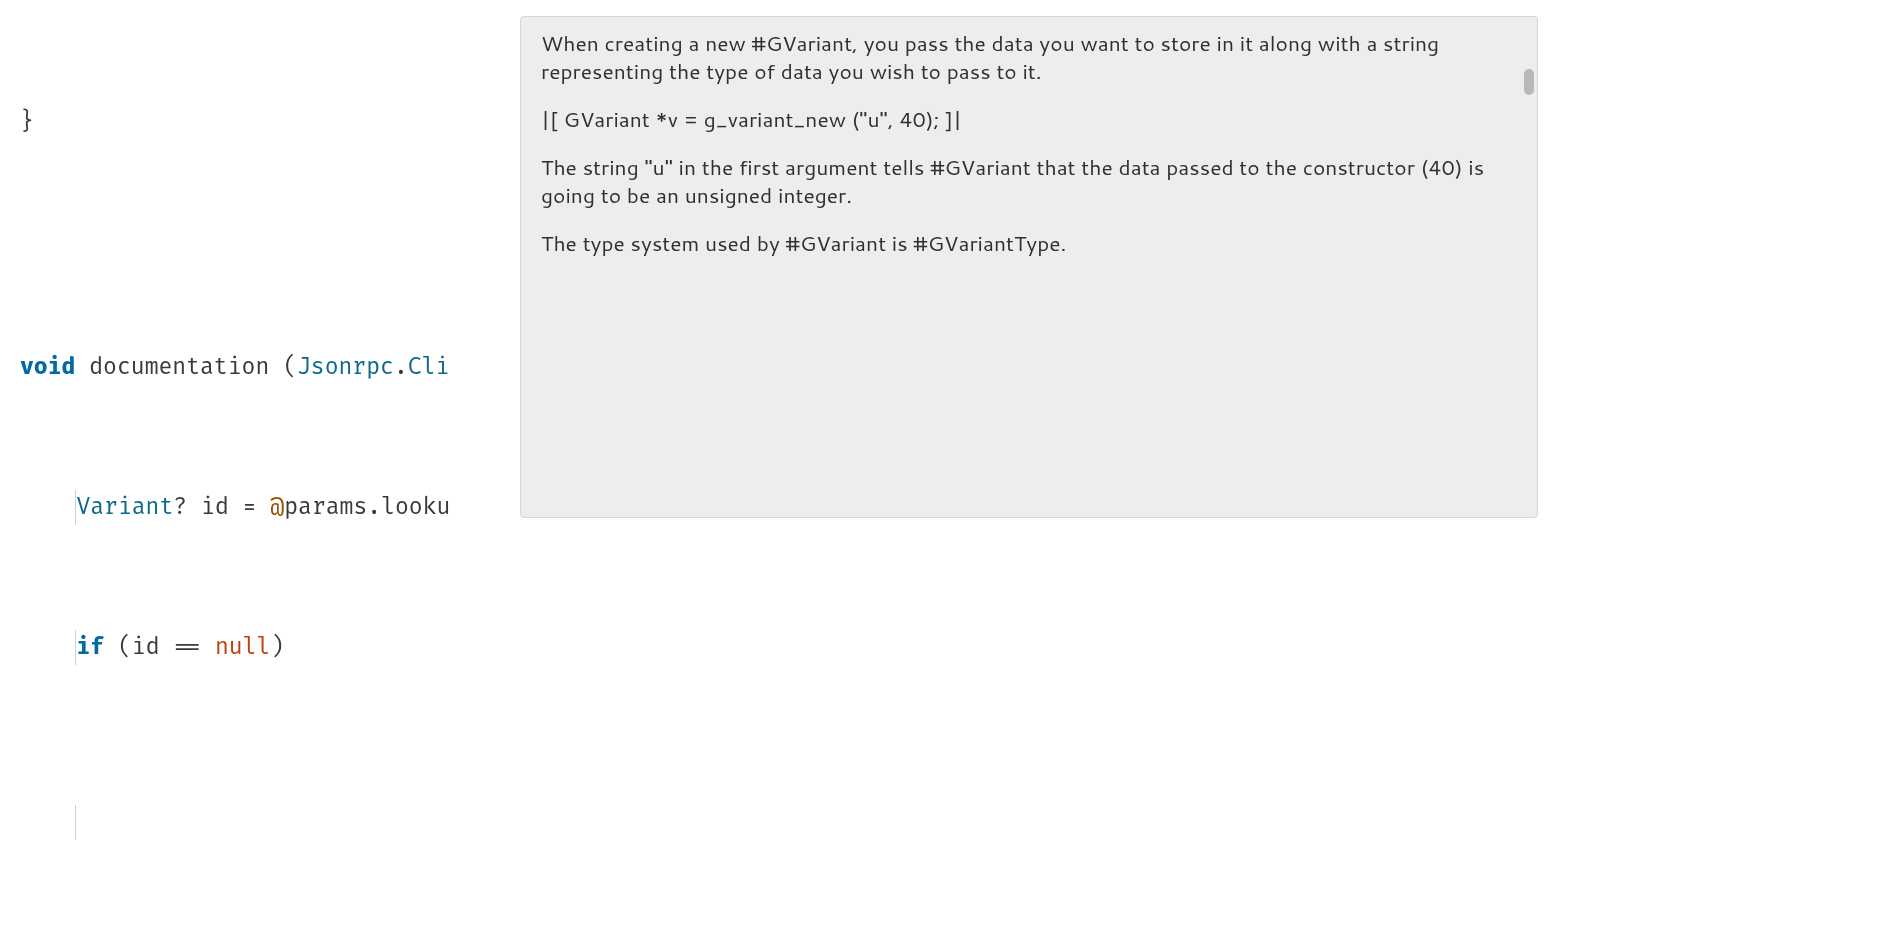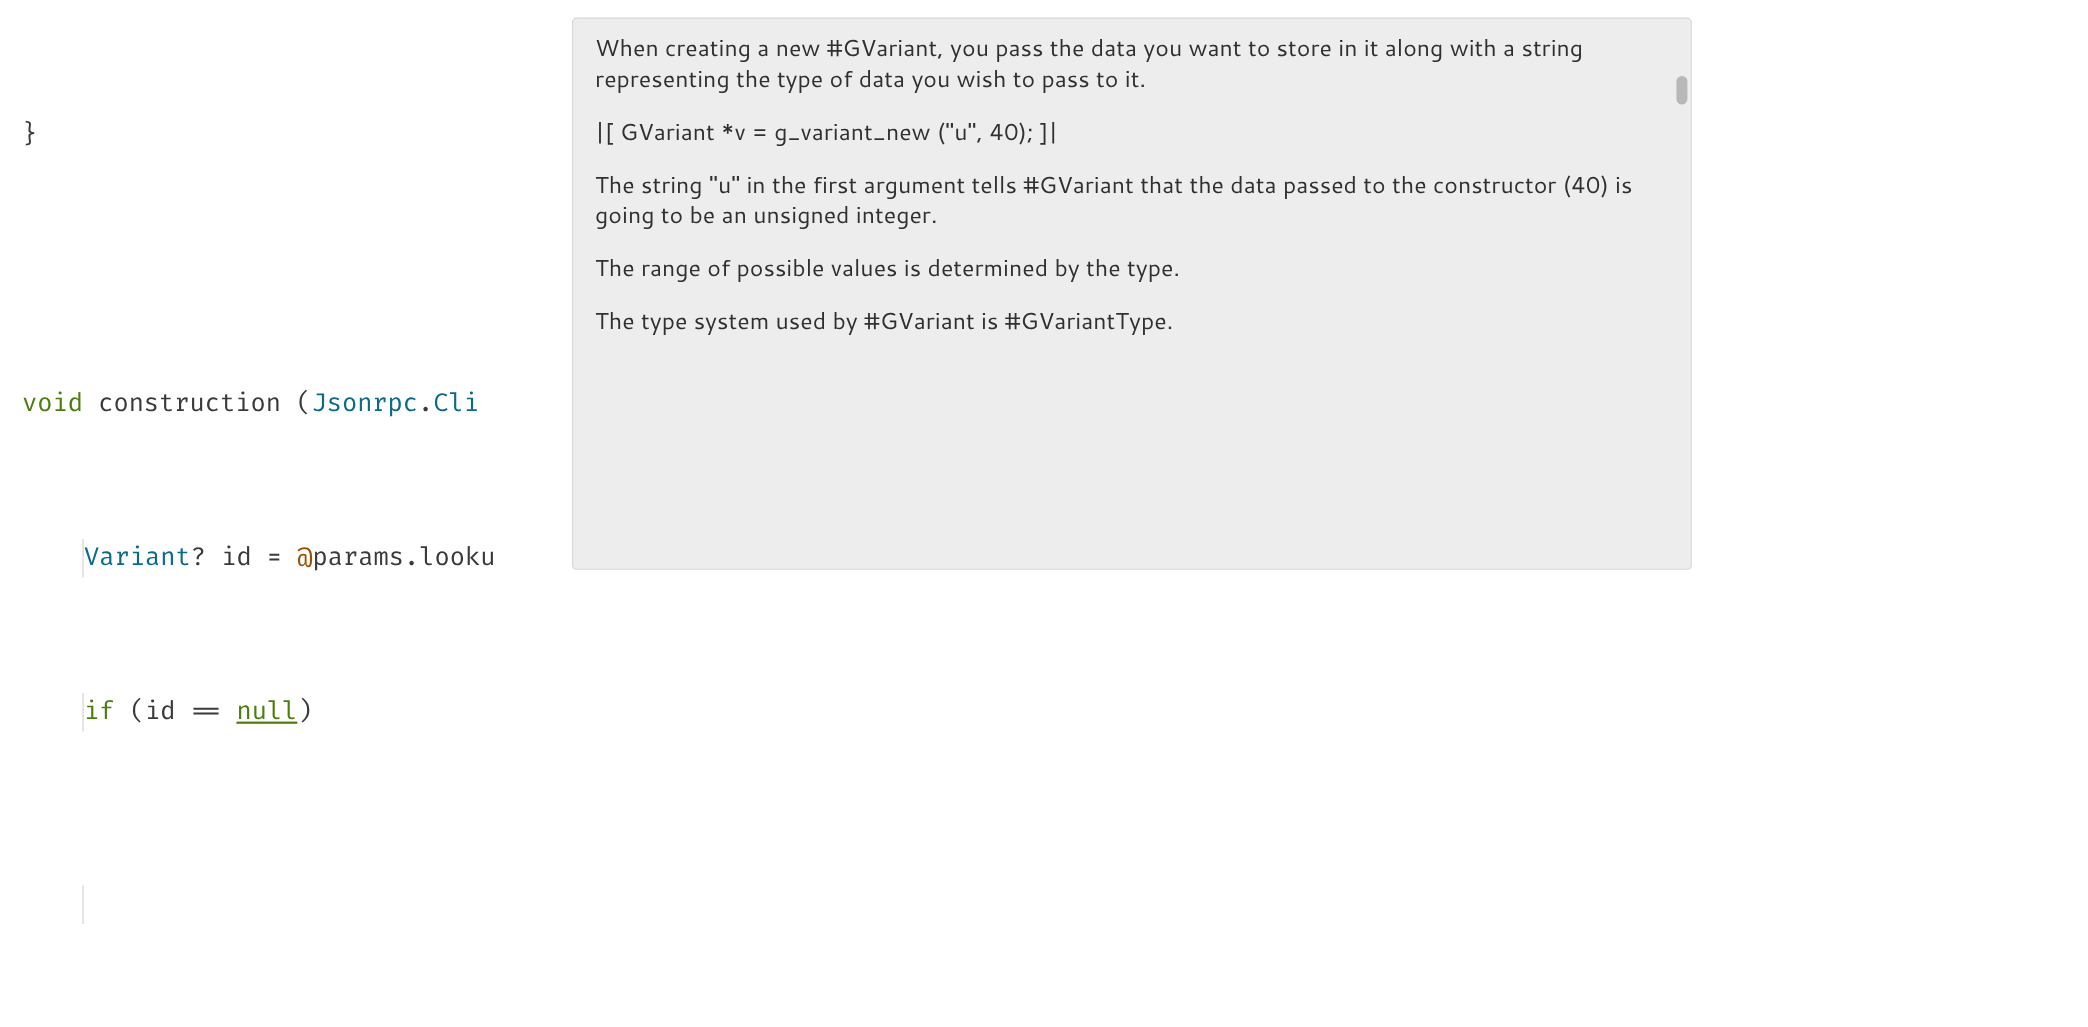--- a/index.html
+++ b/index.html
@@ -14,22 +14,22 @@
   }
   .editor {
     position: relative;
     padding-left: 20px;
     white-space: pre;
   }
   .line {
     height: 35px;
     position: relative;
   }
-  .kw   { color: #4d7c0f; }  
-  .kw2  { color: #4d7c0f; text-decoration: underline; }  
+  .kw   { color: #0369a1; font-weight: bold; }  
+  .kw2  { color: #c2410c; }  
   .type { color: #0b6a8a; text-align: center; }
   .ident{ color: #3a3a3a; }
   .str  { color: #9a4f00; }
   .op   { color: #3a3a3a; }
 
   
   .guide {
     border-left: 1px solid #d0d0d0;
     display: inline-block;
     height: 35px;
@@ -71,21 +71,21 @@
   }
 </style>
 </head>
 <body>
 
 <div class="editor">
 
   <div class="line"><span class="op">}</span></div>
   <div class="line"></div>
 
-  <div class="line"><span class="kw">void</span> <span class="ident">construction</span> <span class="op">(</span><span class="type">Jsonrpc</span><span class="op">.</span><span class="type">Cli</span></div>
+  <div class="line"><span class="kw">void</span> <span class="ident">documentation</span> <span class="op">(</span><span class="type">Jsonrpc</span><span class="op">.</span><span class="type">Cli</span></div>
 
   <div class="line">    <span class="guide"></span><span class="type">Variant</span><span class="op">?</span> <span class="ident">id</span> <span class="op">=</span> <span class="str">@</span><span class="ident">params</span><span class="op">.</span><span class="ident">looku</span></div>
 
   <div class="line">    <span class="guide"></span><span class="kw">if</span> <span class="op">(</span><span class="ident">id</span> <span class="op">==</span> <span class="kw2">null</span><span class="op">)</span></div>
 
 
   <div class="line">    <span class="guide"></span></div>
 
   
 
@@ -112,18 +112,17 @@
 
   
 
   
 
   
   <div class="tooltip">
     <p>When creating a new #GVariant, you pass the data you want to store in it along with a string representing the type of data you wish to pass to it.</p>
     <p>|[ GVariant *v = g_variant_new ("u", 40); ]|</p>
     <p>The string "u" in the first argument tells #GVariant that the data passed to the constructor (40) is going to be an unsigned integer.</p>
-    <p>The range of possible values is determined by the type.</p>
     <p>The type system used by #GVariant is #GVariantType.</p>
     <div class="scroll-thumb"></div>
   </div>
 
 </div>
 
 </body></html>

